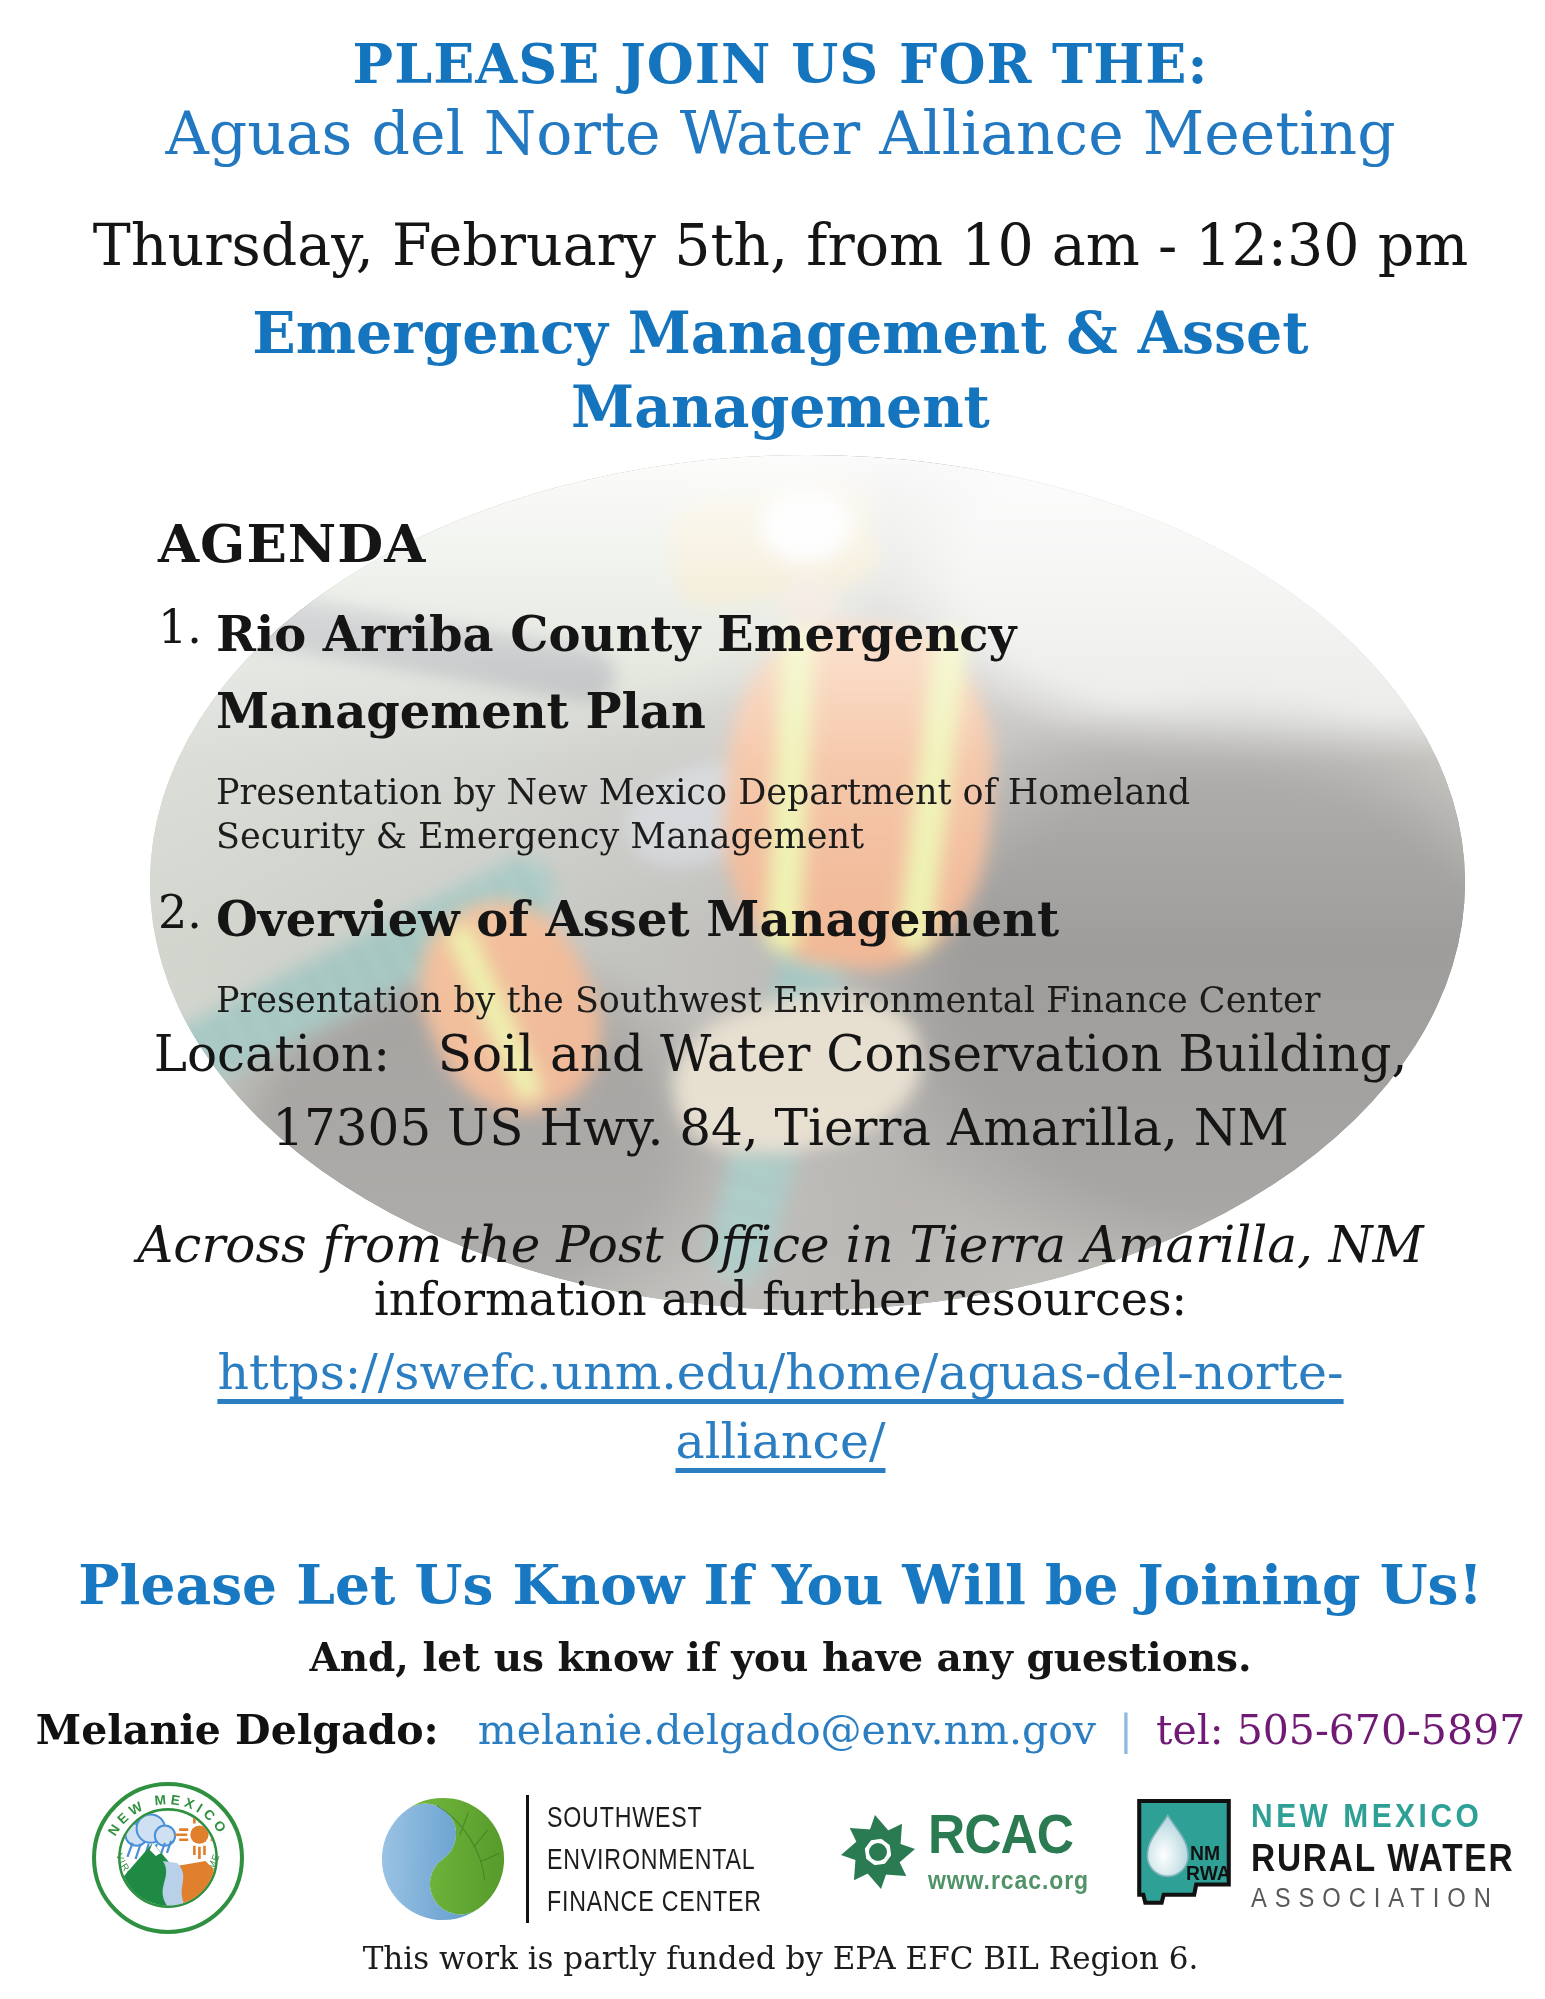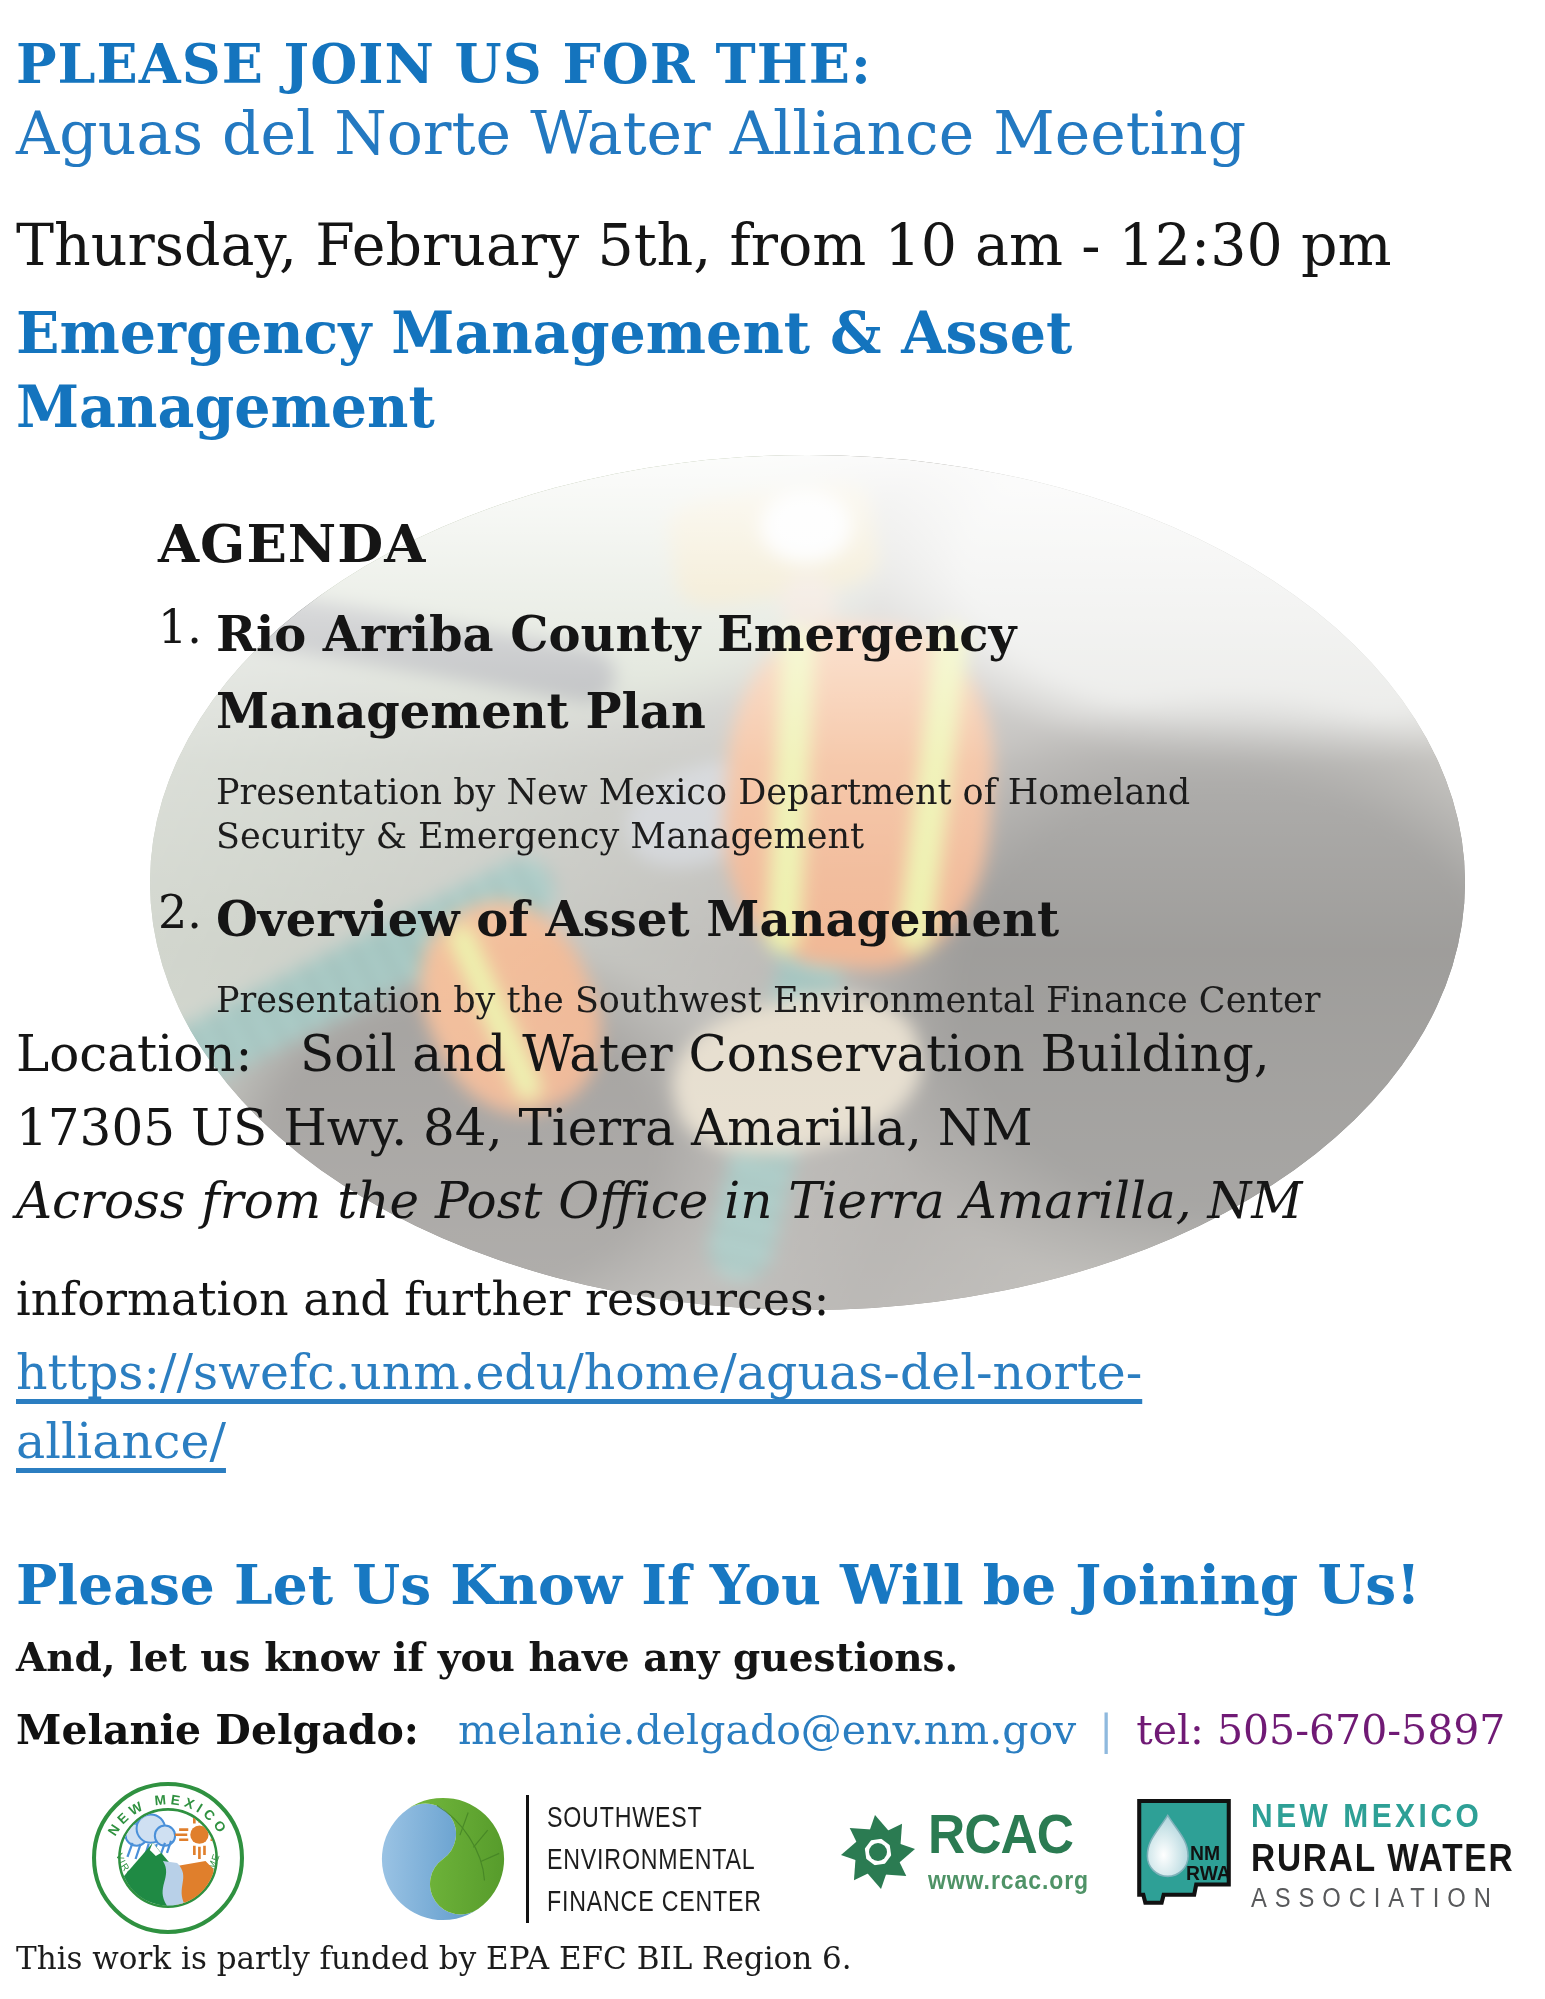--- a/index.html
+++ b/index.html
@@ -42,34 +42,34 @@
     background:linear-gradient(160deg,#e87b2c,#d95f18); transform:rotate(-24deg);}
   .ph-worker2s{ left:26%; top:54%; width:26px; height:190px; background:#d9e14e; border-radius:14px; transform:rotate(-24deg);}
   .ph-pipe1{ left:-3%; top:58%; width:36%; height:64px; border-radius:40px; transform:rotate(-27deg);
     background:repeating-linear-gradient(90deg,#4d9a8f 0 13px,#2f6f66 13px 26px);}
   .ph-pipe2{ left:46%; top:47%; width:64px; height:48%; border-radius:40px; transform:rotate(14deg);
     background:repeating-linear-gradient(0deg,#4d9a8f 0 13px,#2f6f66 13px 26px);}
   .ph-fade{ position:absolute; inset:0;
     background:linear-gradient(180deg, rgba(255,255,255,0.97) 0%, rgba(255,255,255,0.82) 16%,
       rgba(255,255,255,0.62) 36%, rgba(255,255,255,0.54) 58%, rgba(255,255,255,0.60) 100%);}
   
-  .layer{ position:absolute; left:16px; right:0; z-index:2; text-align:left; }
+  .layer{ position:absolute; left:16px; right:0; z-index:2; text-align:center; }
   .kicker{ top:32px; font-size:54px; font-weight:bold; color:#1474BE; letter-spacing:1px; }
   .main-title{ top:98px; font-size:60px; color:#2379C1; white-space:nowrap; }
   .datetime{ top:212px; font-size:57px; color:#151515; white-space:nowrap; }
   .topic{ top:296px; font-size:57px; font-weight:bold; color:#1474BE; line-height:1.3; }
   .agenda{ position:absolute; left:158px; top:512px; width:1250px; z-index:2; text-align:left; }
   .agenda h2{ font-size:53px; font-weight:bold; letter-spacing:1px; }
   .agenda-item{ display:flex; margin-top:22px; }
   .agenda-num{ font-size:46px; width:58px; flex:0 0 58px; padding-top:4px; }
   .agenda-title{ font-size:48px; font-weight:bold; line-height:1.6; max-width:905px; }
   .agenda-desc{ font-size:35px; line-height:1.28; max-width:1105px; margin-top:20px; color:#1c1c1c;}
   .location{ top:1018px; font-size:50px; line-height:1.47; }
   .location .loc-label{ font-weight:normal; }
-  .location .loc-note{ font-style:italic; }
+  .location .loc-note{ font-style:italic;margin-top:44px; }
   .webpage{ top:1268px; font-size:46px; line-height:1.38; }
   .weblink{ margin-top:8px; font-size:49px; line-height:1.40; }
   .weblink a{ color:#2B7EC1; text-decoration:underline; text-decoration-thickness:5px; text-underline-offset:10px; }
   .rsvp1{ top:1552px; font-size:55px; font-weight:bold; color:#1878C2; white-space:nowrap;}
   .rsvp2{ top:1634px; font-size:39px; font-weight:bold; }
   .contact{ top:1706px; font-size:41px; white-space:nowrap; }
   .contact .c-name{ font-weight:bold; color:#111; }
   .contact .c-email{ color:#2B7EC1; }
   .contact .c-sep{ color:#8fb9de; padding:0 10px; }
   .contact .c-tel{ color:#701a75; }

